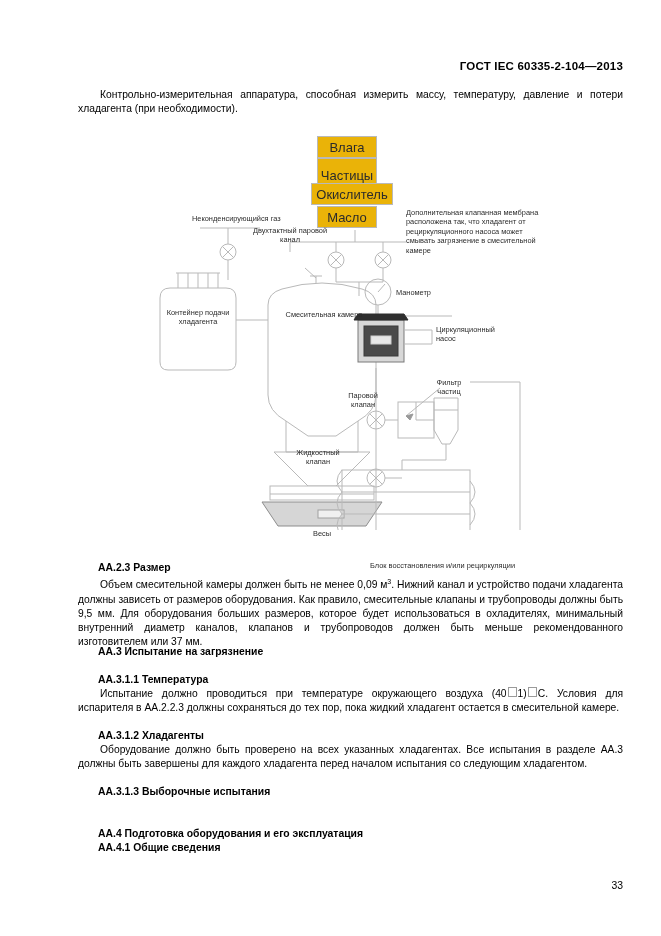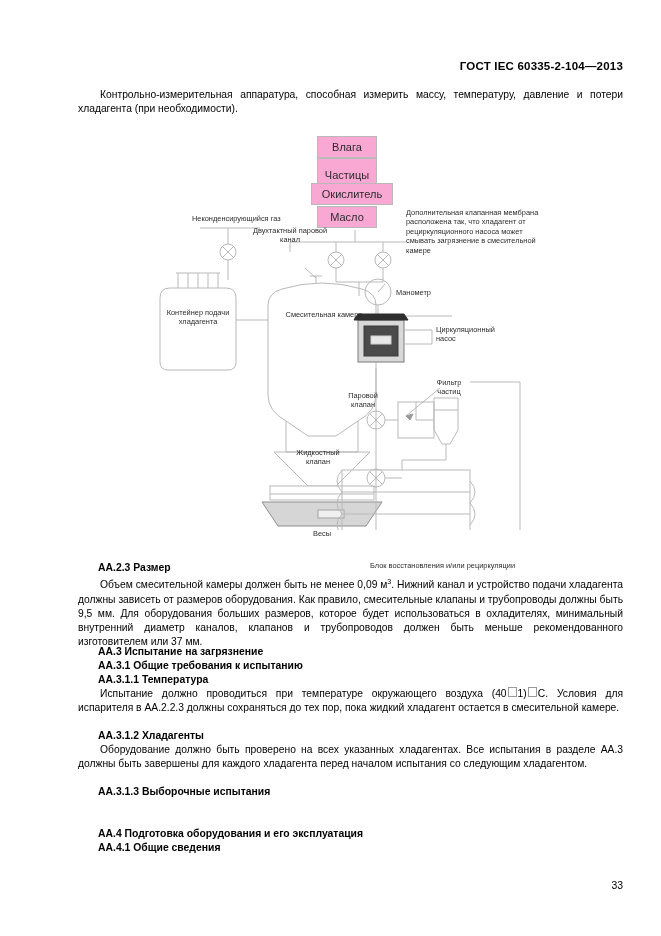--- a/index.html
+++ b/index.html
@@ -88,22 +88,22 @@
     font-size: 7.4px;
     line-height: 9.4px;
     color: #2b2b2b;
     text-align: center;
   }
   .fig-label.left { text-align: left; }
   .box-label {
     position: absolute;
     box-sizing: border-box;
     border: 1px solid #b9b9b9;
-    background: #f9a8d4;
-    font-size: 11px;
+    background: #eab308;
+    font-size: 13px;
     color: #2b2b2b;
     display: flex;
     align-items: center;
     justify-content: center;
     text-align: center;
   }
 </style>
 </head>
 <body>
 
@@ -272,21 +272,20 @@
     <div class="fig-label" style="left:150px; top:318px; width:56px;">Жидкостный клапан</div>
 
     <div class="fig-label left" style="left:194px; top:431px; width:230px;padding-left:36px;">Блок восстановления и/или рециркуляции</div>
   </div>
 
 
   <div class="head" style="top:561px;">АА.2.3 Размер</div>
   <div class="para indent" style="top:575px;"><span>Объем смесительной камеры должен быть не менее 0,09 м</span><span class="sup">3</span><span>. Нижний канал и устройство подачи хладагента должны зависеть от размеров оборудования. Как правило, смесительные клапаны и трубопроводы должны быть 9,5 мм. Для оборудования больших размеров, которое будет использоваться в охладителях, минимальный внутренний диаметр каналов, клапанов и трубопроводов должен быть меньше рекомендованного изготовителем или 37 мм.</span></div>
 
   <div class="head" style="top:645px;">АА.3 Испытание на загрязнение</div>
-  <div class="head" style="top:659px;">АА.3.1 Общие требования к испытанию</div>
   <div class="head" style="top:673px;">АА.3.1.1 Температура</div>
   <div class="para indent" style="top:687px;"><span>Испытание должно проводиться при температуре окружающего воздуха (40</span><span class="missing-glyph"></span><span>1)</span><span class="missing-glyph"></span><span>С. Условия для испарителя в АА.2.2.3 должны сохраняться до тех пор, пока жидкий хладагент остается в смесительной камере.</span></div>
 
   <div class="head" style="top:729px;">АА.3.1.2 Хладагенты</div>
   <div class="para indent" style="top:743px;">Оборудование должно быть проверено на всех указанных хладагентах. Все испытания в разделе АА.3 должны быть завершены для каждого хладагента перед началом испытания со следующим хладагентом.</div>
 
   <div class="head" style="top:785px;">АА.3.1.3 Выборочные испытания</div>
 
   <div class="head" style="top:827px;">АА.4 Подготовка оборудования и его эксплуатация</div>
   <div class="head" style="top:841px;">АА.4.1 Общие сведения</div>

